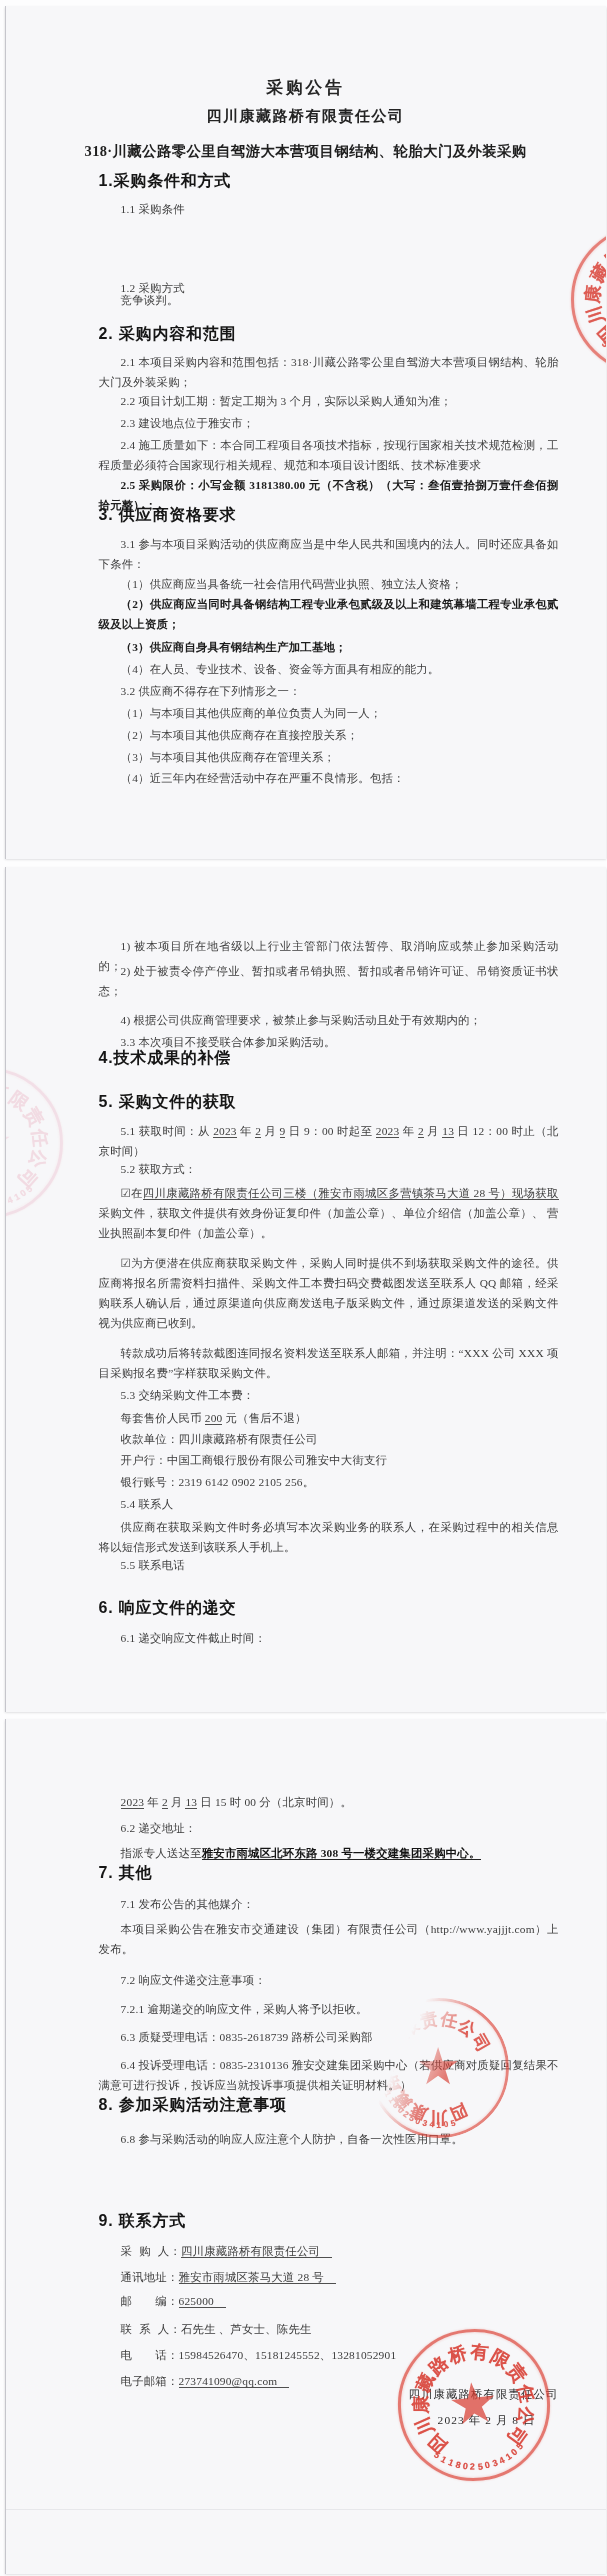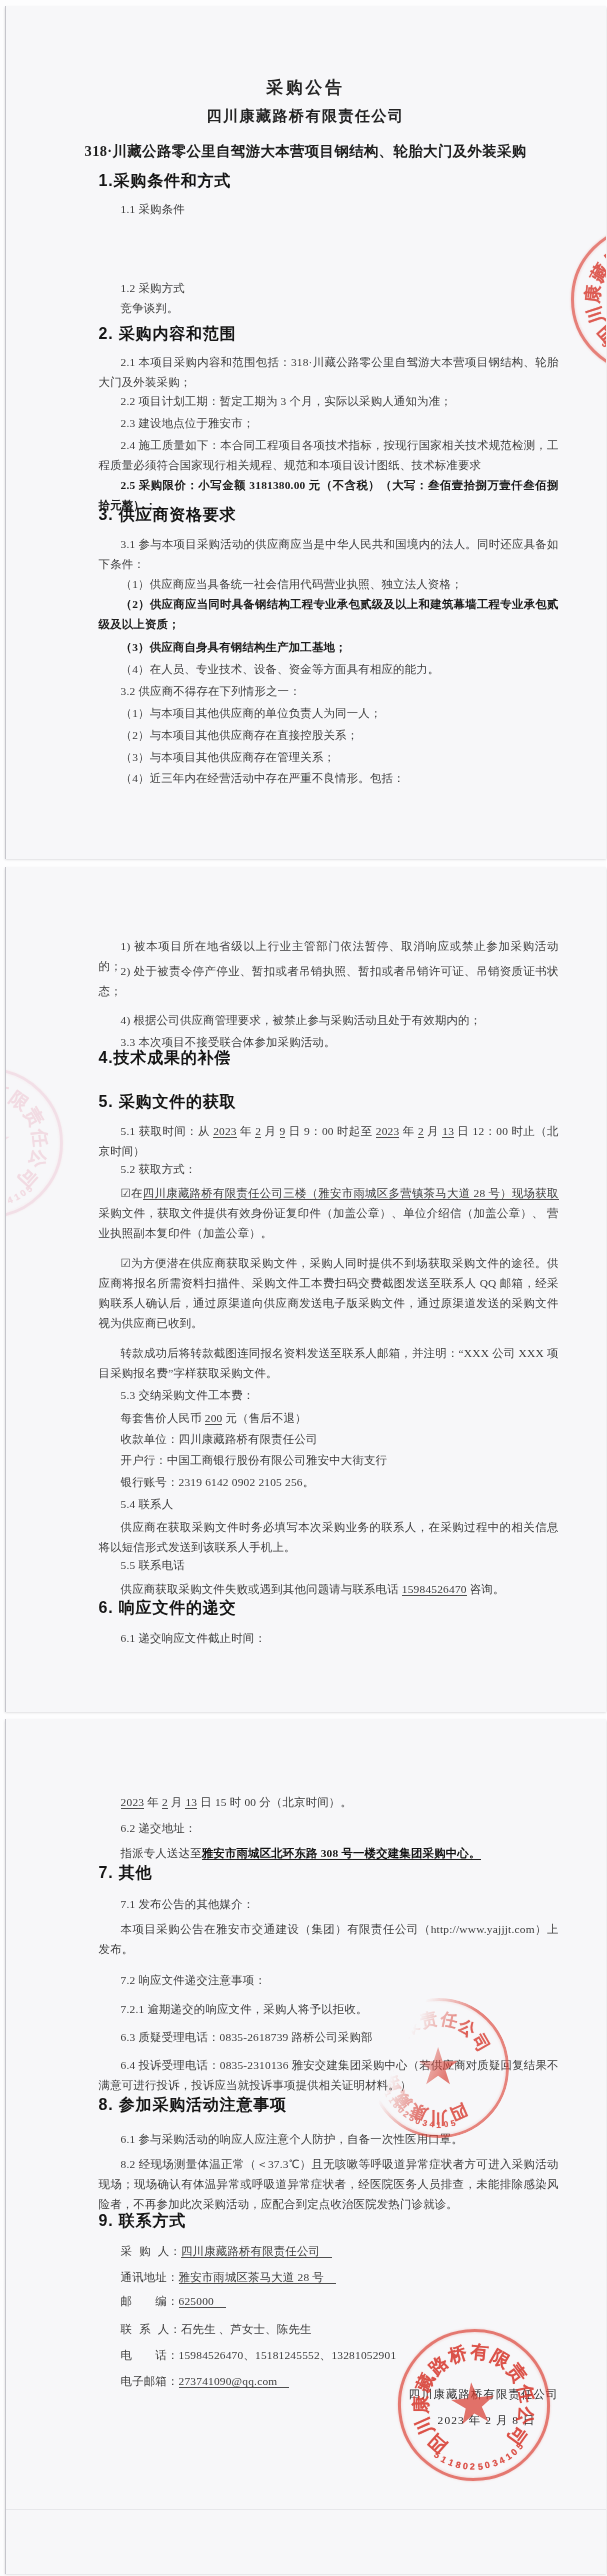--- a/index.html
+++ b/index.html
@@ -65,21 +65,21 @@
 <body>
 
 <div class="page" id="page1">
   <div class="tb ct title" style="top:72px">采购公告</div>
   <div class="tb ct issuer" style="top:100px">四川康藏路桥有限责任公司</div>
   <div class="tb ct subtitle" style="top:135px">318·川藏公路零公里自驾游大本营项目钢结构、轮胎大门及外装采购</div>
 
   <div class="hd" style="top:165px">1.采购条件和方式</div>
   <div class="tb" style="top:193px">1.1 采购条件</div>
   <div class="tb" style="top:272px">1.2 采购方式</div>
-  <div class="tb" style="top:292px">竞争谈判。</div>
+  <div class="tb" style="top:284px">竞争谈判。</div>
 
   <div class="hd" style="top:318px">2. 采购内容和范围</div>
   <div class="tb" style="top:346px">2.1 本项目采购内容和范围包括：318·川藏公路零公里自驾游大本营项目钢结构、轮胎大门及外装采购；</div>
   <div class="tb" style="top:385px">2.2 项目计划工期：暂定工期为 3 个月，实际以采购人通知为准；</div>
   <div class="tb" style="top:407px">2.3 建设地点位于雅安市；</div>
   <div class="tb" style="top:429px">2.4 施工质量如下：本合同工程项目各项技术指标，按现行国家相关技术规范检测，工程质量必须符合国家现行相关规程、规范和本项目设计图纸、技术标准要求</div>
   <div class="tb bold" style="top:469px">2.5 采购限价：小写金额 3181380.00 元（不含税）（大写：叁佰壹拾捌万壹仟叁佰捌拾元整）；</div>
 
   <div class="hd" style="top:499px">3. 供应商资格要求</div>
   <div class="tb" style="top:528px">3.1 参与本项目采购活动的供应商应当是中华人民共和国境内的法人。同时还应具备如下条件：</div>
@@ -118,21 +118,20 @@
   <div class="tb" style="top:476px">转款成功后将转款截图连同报名资料发送至联系人邮箱，并注明：“XXX 公司 XXX 项目采购报名费”字样获取采购文件。</div>
   <div class="tb" style="top:386px">☑为方便潜在供应商获取采购文件，采购人同时提供不到场获取采购文件的途径。供应商将报名所需资料扫描件、采购文件工本费扫码交费截图发送至联系人 QQ 邮箱，经采购联系人确认后，通过原渠道向供应商发送电子版采购文件，通过原渠道发送的采购文件视为供应商已收到。</div>
   <div class="tb" style="top:518px">5.3 交纳采购文件工本费：</div>
   <div class="tb" style="top:541px">每套售价人民币 <span class="pu">200</span> 元（售后不退）</div>
   <div class="tb" style="top:583px">开户行：中国工商银行股份有限公司雅安中大街支行</div>
   <div class="tb" style="top:562px">收款单位：四川康藏路桥有限责任公司</div>
   <div class="tb" style="top:605px">银行账号：2319 6142 0902 2105 256。</div>
   <div class="tb" style="top:627px">5.4 联系人</div>
   <div class="tb" style="top:650px">供应商在获取采购文件时务必填写本次采购业务的联系人，在采购过程中的相关信息将以短信形式发送到该联系人手机上。</div>
   <div class="tb" style="top:688px">5.5 联系电话</div>
-  <div class="tb" style="top:712px">供应商获取采购文件失败或遇到其他问题请与联系电话 <span class="pu">15984526470</span> 咨询。</div>
 
   <div class="hd" style="top:731px">6. 响应文件的递交</div>
   <div class="tb" style="top:761px">6.1 递交响应文件截止时间：</div>
 
   <div class="seal seal-faint" style="left:-93px;top:201px;width:144px;height:144px">
       <span class="seal-ch" style="left: 83px; top: 20.6px; font-size: 18px; transform: translate(-50%, -50%) rotate(12deg);">有</span>
       <span class="seal-ch" style="left: 103px; top: 29.5px; font-size: 18px; transform: translate(-50%, -50%) rotate(36deg);">限</span>
       <span class="seal-ch" style="left: 118px; top: 46px; font-size: 18px; transform: translate(-50%, -50%) rotate(60deg);">责</span>
       <span class="seal-ch" style="left: 124px; top: 67px; font-size: 18px; transform: translate(-50%, -50%) rotate(84deg);">任</span>
       <span class="seal-ch" style="left: 122px; top: 88px; font-size: 18px; transform: translate(-50%, -50%) rotate(108deg);">公</span>
@@ -153,22 +152,21 @@
 
   <div class="hd" style="top:144px">7. 其他</div>
   <div class="tb" style="top:175px">7.1 发布公告的其他媒介：</div>
   <div class="tb" style="top:200px">本项目采购公告在雅安市交通建设（集团）有限责任公司（http://www.yajjjt.com）上发布。</div>
   <div class="tb" style="top:251px">7.2 响应文件递交注意事项：</div>
   <div class="tb" style="top:280px">7.2.1 逾期递交的响应文件，采购人将予以拒收。</div>
   <div class="tb" style="top:308px">6.3 质疑受理电话：0835-2618739 路桥公司采购部</div>
   <div class="tb" style="top:336px">6.4 投诉受理电话：0835-2310136 雅安交建集团采购中心（若供应商对质疑回复结果不满意可进行投诉，投诉应当就投诉事项提供相关证明材料。）</div>
 
   <div class="hd" style="top:376px">8. 参加采购活动注意事项</div>
-  <div class="tb" style="top:410px">6.1 参与采购活动的响应人应注意个人防护，自备一次性医用口罩。</div>
-  <div class="tb" style="top:435px">8.2 经现场测量体温正常（＜37.3℃）且无咳嗽等呼吸道异常症状者方可进入采购活动现场；现场确认有体温异常或呼吸道异常症状者，经医院医务人员排查，未能排除感染风险者，不再参加此次采购活动，应配合到定点收治医院发热门诊就诊。</div>
+  <div class="tb" style="top:410px">6.8 参与采购活动的响应人应注意个人防护，自备一次性医用口罩。</div>
 
   <div class="hd" style="top:492px">9. 联系方式</div>
   <div class="tb" style="top:522px"><span class="cl">采 购 人：</span><span class="cv u">四川康藏路桥有限责任公司</span></div>
   <div class="tb" style="top:548px"><span class="cl">通讯地址：</span><span class="cv u">雅安市雨城区茶马大道 28 号</span></div>
   <div class="tb" style="top:572px"><span class="cl">邮　　编：</span><span class="cv u">625000</span></div>
   <div class="tb" style="top:600px"><span class="cl">联 系 人：</span><span class="cv">石先生 、芦女士、陈先生</span></div>
   <div class="tb" style="top:626px"><span class="cl">电　　话：</span><span class="cv">15984526470、15181245552、13281052901</span></div>
   <div class="tb" style="top:652px"><span class="cl">电子邮箱：</span><span class="cv u">273741090@qq.com</span></div>
 
   <div class="sig" style="left:403px;top:668px">四川康藏路桥有限责任公司</div>

